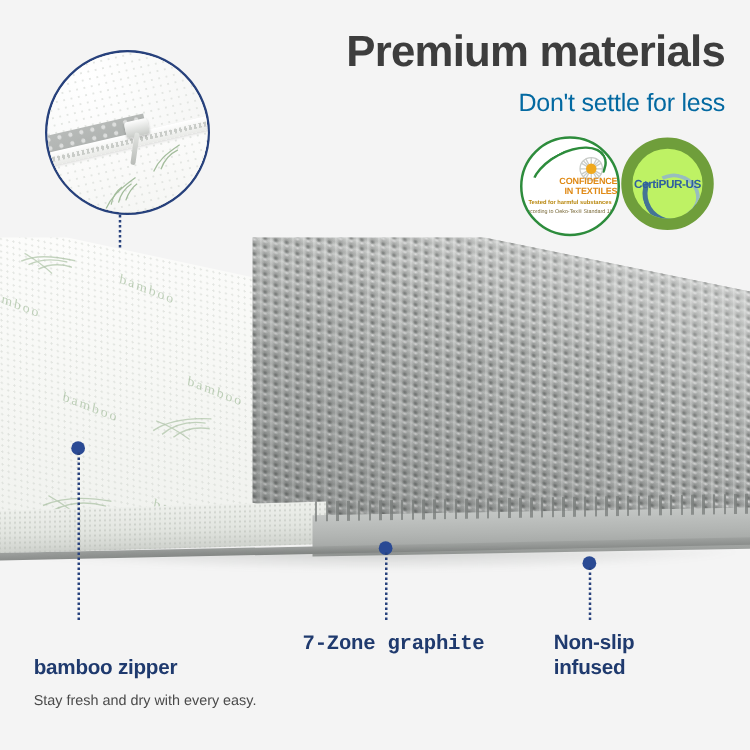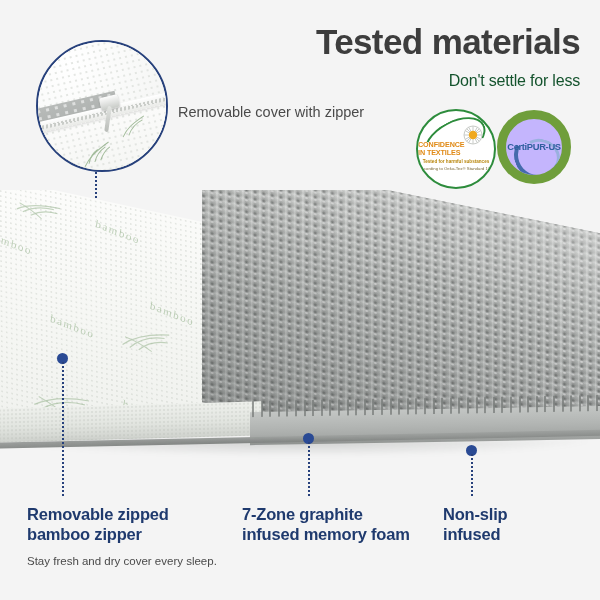--- a/index.html
+++ b/index.html
@@ -14,21 +14,21 @@
   
   .title{
     position:absolute;left:200px;top:24px;width:380px;
     text-align:right;
     font-size:35px;font-weight:bold;color:#3d3d3d;
     letter-spacing:-0.6px;line-height:1.05;
   }
   .subtitle{
     position:absolute;left:240px;top:72px;width:340px;
     text-align:right;
-    font-size:16px;color:#14532d;letter-spacing:-0.2px;
+    font-size:20px;color:#0369a1;letter-spacing:-0.2px;
   }
 
   
   .callout-text{
     position:absolute;left:178px;top:102px;width:215px;
     font-size:14.5px;color:#4a4a4a;line-height:1.42;
   }
 
   
   .badge{position:absolute;border-radius:50%;}
@@ -40,35 +40,35 @@
   .oeko-arc{
     position:absolute;left:4px;top:10px;width:62px;height:34px;
     border:2.5px solid #2d8c3c;border-radius:50%;
     border-bottom-color:transparent;border-left-color:transparent;
     transform:rotate(-28deg);
   }
   .oeko-flower{
     position:absolute;right:9px;top:12px;width:24px;height:24px;
   }
   .oeko-l1{
-    position:absolute;left:0;top:30px;width:76px;text-align:left;
+    position:absolute;left:0;top:30px;width:76px;text-align:right;
     font-size:7.2px;font-weight:bold;color:#e08a16;letter-spacing:-0.1px;
     line-height:1.18;
   }
   .oeko-l2{
     position:absolute;left:0;top:48px;width:76px;text-align:center;
     font-size:4.6px;font-weight:bold;color:#b8860b;line-height:1.3;
   }
   .oeko-l3{
     position:absolute;left:0;top:55px;width:76px;text-align:center;
     font-size:4.3px;color:#7a6a3a;line-height:1.3;
   }
   .badge-certipur{
     left:497px;top:110px;width:74px;height:74px;
-    background:#c4b5fd;
+    background:#bef264;
     border:9px solid #6f9e3b;
     box-sizing:border-box;
     overflow:hidden;
   }
   .cp-swoosh{
     position:absolute;left:8px;top:12px;width:40px;height:40px;
     border:4px solid #2f5f9e;border-radius:50%;
     border-top-color:transparent;border-right-color:transparent;
     transform:rotate(-20deg);opacity:.85;
   }
@@ -236,29 +236,29 @@
   
   .feat{position:absolute;top:505px;}
   .feat h3{
     margin:0;font-size:16.5px;font-weight:bold;color:#1f3a6e;
     line-height:1.2;letter-spacing:-0.2px;
   }
   .feat p{
     margin:9px 0 0 0;font-size:11.5px;color:#4a4a4a;line-height:1.3;
   }
   .f1{left:27px;width:200px;}
-  .f2{left:242px;width:195px;}
+  .f2{left:242px;width:195px;font-family:Liberation Mono, monospace;}
   .f3{left:443px;width:150px;}
 </style>
 </head>
 <body>
 
 <div class="stage">
 
-  <div class="title">Tested materials</div>
+  <div class="title">Premium materials</div>
   <div class="subtitle">Don't settle for less</div>
 
   <div class="detail-circle">
     <div class="dc-cover">
       <div class="dc-dots"></div>
     </div>
     <div class="dc-foam">
       <div class="dc-foam-cells"></div>
     </div>
     <div class="dc-lower">
@@ -279,21 +279,20 @@
       </span>
     </div>
     <div class="dc-zip-tape">
       <div class="dc-zip-teeth"></div>
     </div>
     <div class="dc-slider"></div>
     <div class="dc-pull"></div>
   </div>
 
   <div class="callout-text">
-    <div>Removable cover with zipper</div>
   </div>
 
   <div class="conn" style="left:95px;top:172px;height:82px;"></div>
   <div class="dot" style="left:90px;top:251px;"></div>
 
   <div class="badge badge-oeko">
     <div class="oeko-arc"></div>
     <div class="oeko-flower">
       <svg width="24" height="24" viewBox="0 0 24 24">
         <g stroke="#c9ccc8" stroke-width="1" fill="none">
@@ -392,30 +391,29 @@
   <div class="conn" style="left:62px;top:362px;height:134px;"></div>
 
   <div class="dot" style="left:303px;top:433px;"></div>
   <div class="conn" style="left:308px;top:442px;height:54px;"></div>
 
   <div class="dot" style="left:466px;top:445px;"></div>
   <div class="conn" style="left:471px;top:454px;height:42px;"></div>
 
   <div class="feat f1">
     <h3>
-      <span>Removable zipped</span><br>
+      <br>
       <span>bamboo zipper</span>
     </h3>
-    <p>Stay fresh and dry cover every sleep.</p>
+    <p>Stay fresh and dry with every easy.</p>
   </div>
 
   <div class="feat f2">
     <h3>
       <span>7-Zone graphite</span><br>
-      <span>infused memory foam</span>
     </h3>
   </div>
 
   <div class="feat f3">
     <h3>
       <span>Non-slip</span><br>
       <span>infused</span>
     </h3>
   </div>
 

